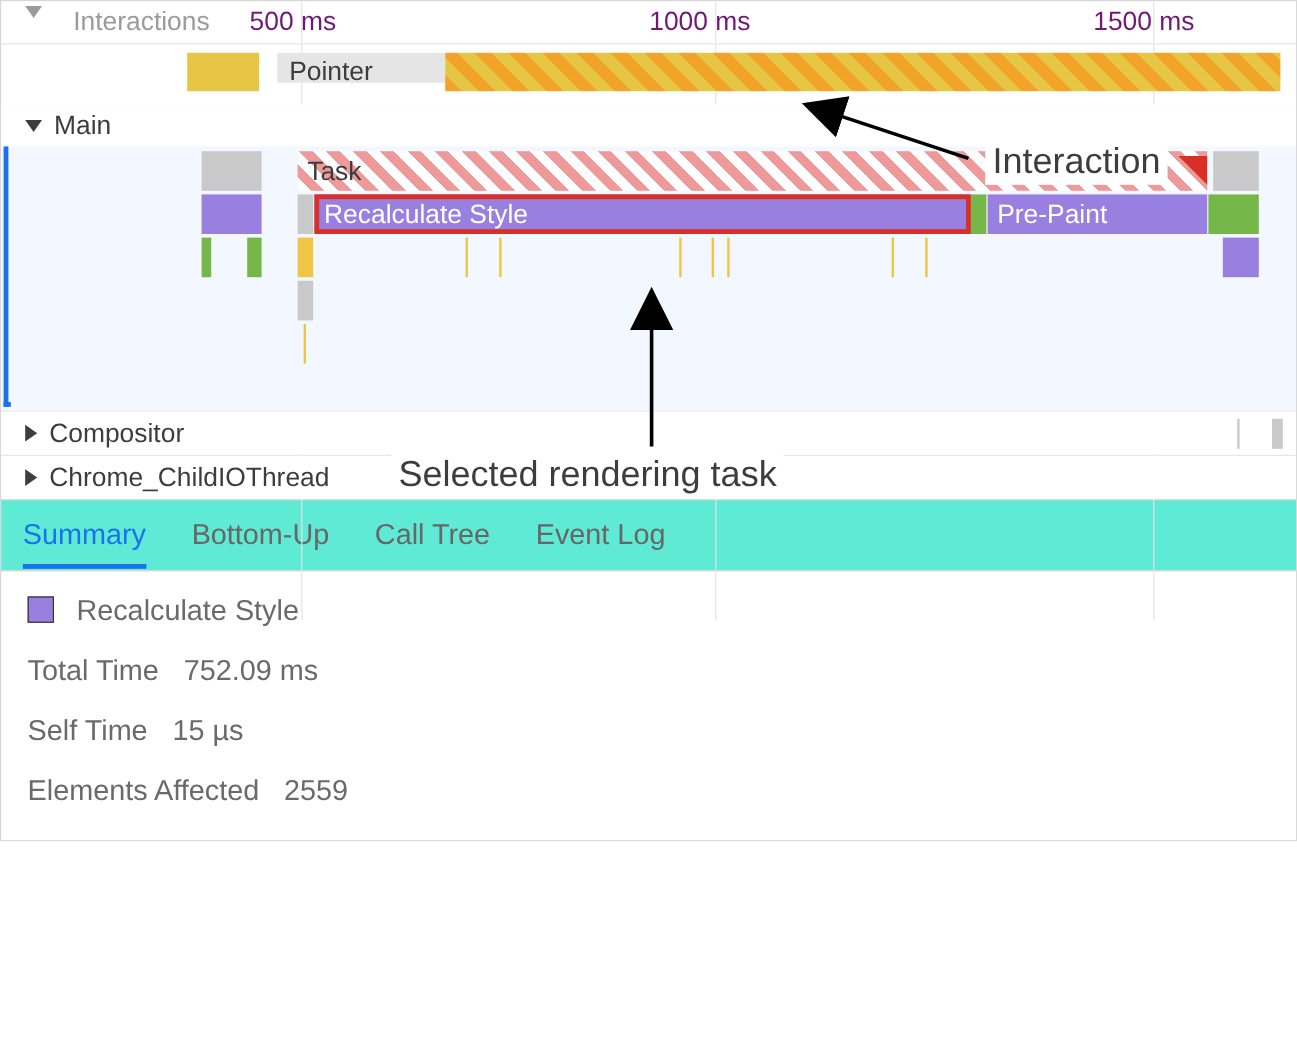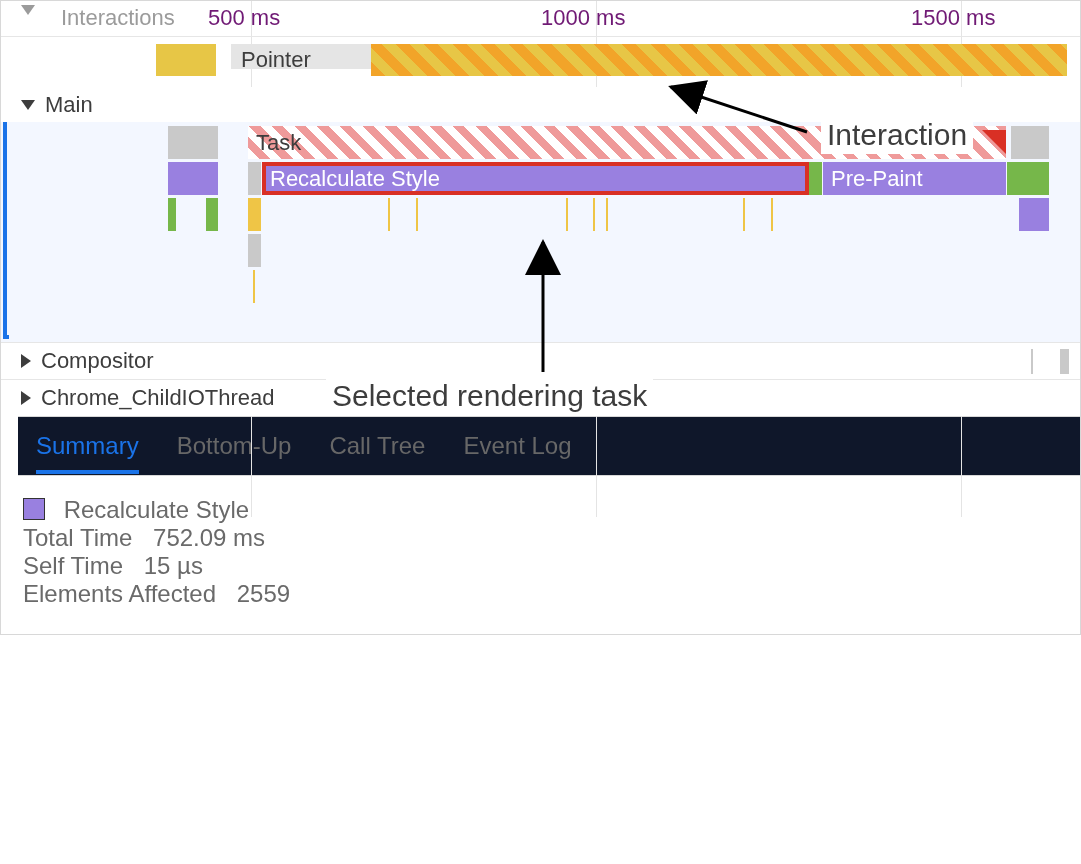--- a/index.html
+++ b/index.html
@@ -40,28 +40,28 @@
 .sel-outline { border: 4px solid #d93025; box-sizing: border-box; padding-left: 4px; line-height: 25px; }
 
 
 .tick-line { position: absolute; width: 2px; background: #efc546; }
 .tick-line.green { width: 2px; background: #76b74a; }
 
 
 .thread-row { position: relative; height: 37px; border-top: 1px solid #e6e6e6; background: #fff; display: flex; align-items: center; padding-left: 20px; font-size: 22px; }
 
 
-.tabs { display: flex; gap: 38px; height: 60px; align-items: center; padding-left: 18px; background: #0f172a; border-top: 1px solid #d8d8d8; border-bottom: 1px solid #d8d8d8; margin-left: 17px; }
+.tabs { display: flex; gap: 38px; height: 60px; align-items: center; padding-left: 18px; background: #5eead4; border-top: 1px solid #d8d8d8; border-bottom: 1px solid #d8d8d8; }
 .tab { color: #676767; font-size: 24px; cursor: pointer; padding: 14px 0; }
 .tab.active { color: #1a73e8; border-bottom: 4px solid #1a73e8; padding-bottom: 10px; }
 
 
 .summary { padding: 20px 22px 26px; font-size: 24px; color: #6a6a6a; }
 .swatch { display: inline-block; width: 22px; height: 22px; background: #9980e0; border: 1px solid #333; vertical-align: -2px; margin-right: 12px; }
-.summary-line { }
+.summary-line { margin-top: 22px; }
 .summary-label { margin-right: 14px; }
 
 
 .overlay { position: absolute; left: 0; top: 0; width: 1081px; height: 864px; pointer-events: none; z-index: 10; margin-top: 16px; }
 .anno { position: absolute; font-size: 30px; background: #fff; padding: 2px 6px; }
 </style>
 </head>
 <body>
 
 <div class="container" style="position:relative">

